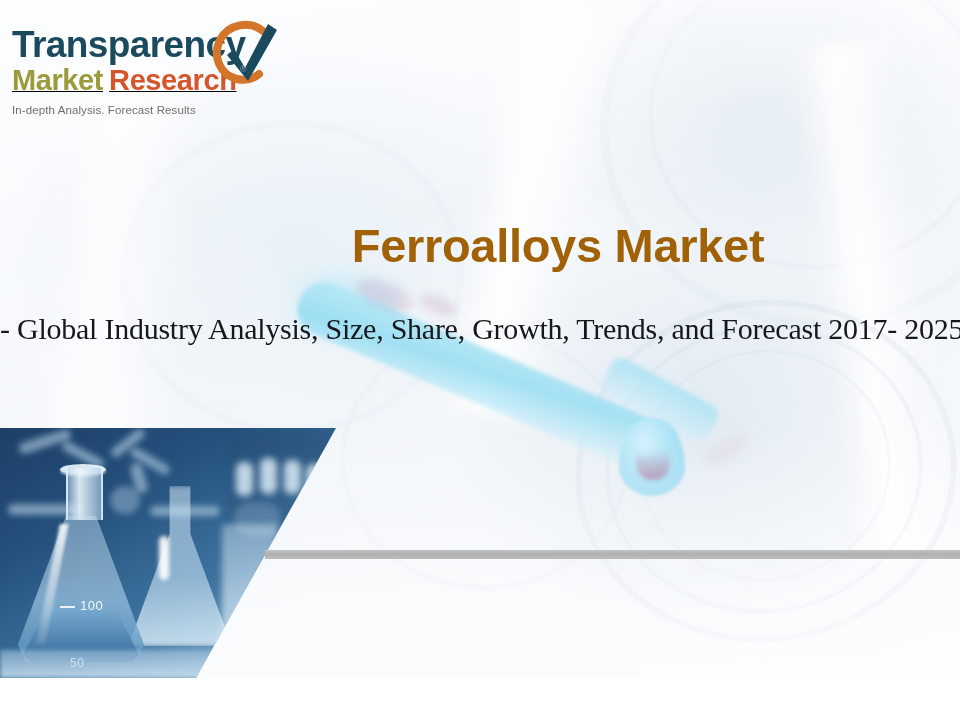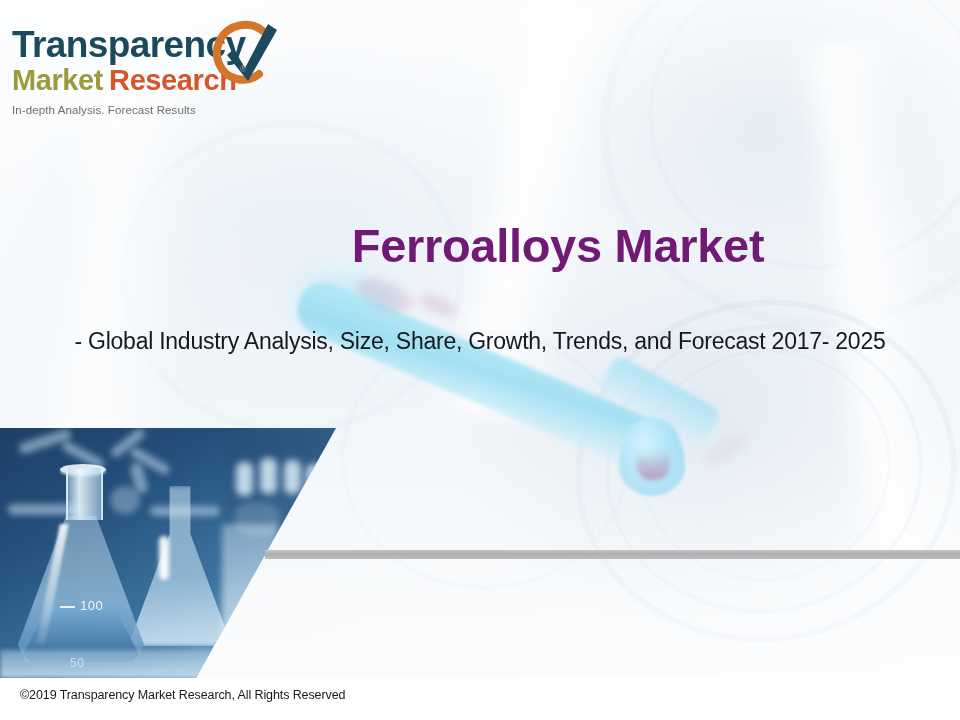--- a/index.html
+++ b/index.html
@@ -286,20 +286,21 @@
     font-weight: bold;
     font-size: 37px;
     letter-spacing: -0.6px;
     color: #1b4a5e;
     line-height: 38px;
   }
   .logo-line2 {
     line-height: 30px;
     margin-top: 1px;
     white-space: nowrap;
+    text-decoration: underline;
   }
   .logo-word2, .logo-word3 {
     font-family: "Liberation Sans", sans-serif;
     font-weight: bold;
     font-size: 29px;
     letter-spacing: -0.4px;
   }
   .logo-word2 { color: #9b9b3c; }
   .logo-word3 { color: #d4562a; margin-left: 6px; }
   .logo-tag {
@@ -326,31 +327,31 @@
   .title {
     position: absolute;
     left: 0; top: 218px;
     width: 916px;
     text-align: center;
     padding-left: 200px;
     box-sizing: border-box;
     font-family: "Liberation Sans", sans-serif;
     font-weight: bold;
     font-size: 47px;
-    color: #701a75;
+    color: #a16207;
     letter-spacing: -0.3px;
     white-space: nowrap;
   }
   .subtitle {
     position: absolute;
-    left: 0; top: 328px;
+    left: 0; top: 312px;
     width: 960px;
     text-align: center;
-    font-family: Liberation Sans, sans-serif;
-    font-size: 23px;
+    font-family: Liberation Serif, serif;
+    font-size: 30px;
     color: #15181c;
     letter-spacing: -0.25px;
     white-space: nowrap;
   }
 
   
   .footer-band {
     position: absolute;
     left: 0; top: 678px;
     width: 960px; height: 42px;
@@ -444,15 +445,14 @@
       <path d="M55 13 C42 2, 20 6, 12 22 C4 38, 12 57, 29 61 C37 63, 45 61, 51 56" fill="none" stroke="#d4762a" stroke-width="8" stroke-linecap="round"></path>
       <path d="M26 31 L37 50 L60 6 L69 12 L40 63 L19 37 Z" fill="#1b4a5e"></path>
     </svg>
     <div class="logo-reg">®</div>
   </div>
 
   <div class="title">Ferroalloys Market</div>
   <div class="subtitle">- Global Industry Analysis, Size, Share, Growth, Trends, and Forecast 2017- 2025</div>
 
   <div class="footer-band"></div>
-  <div class="footer-text">©2019 Transparency Market Research, All Rights Reserved</div>
 
 </div>
 
 </body></html>

